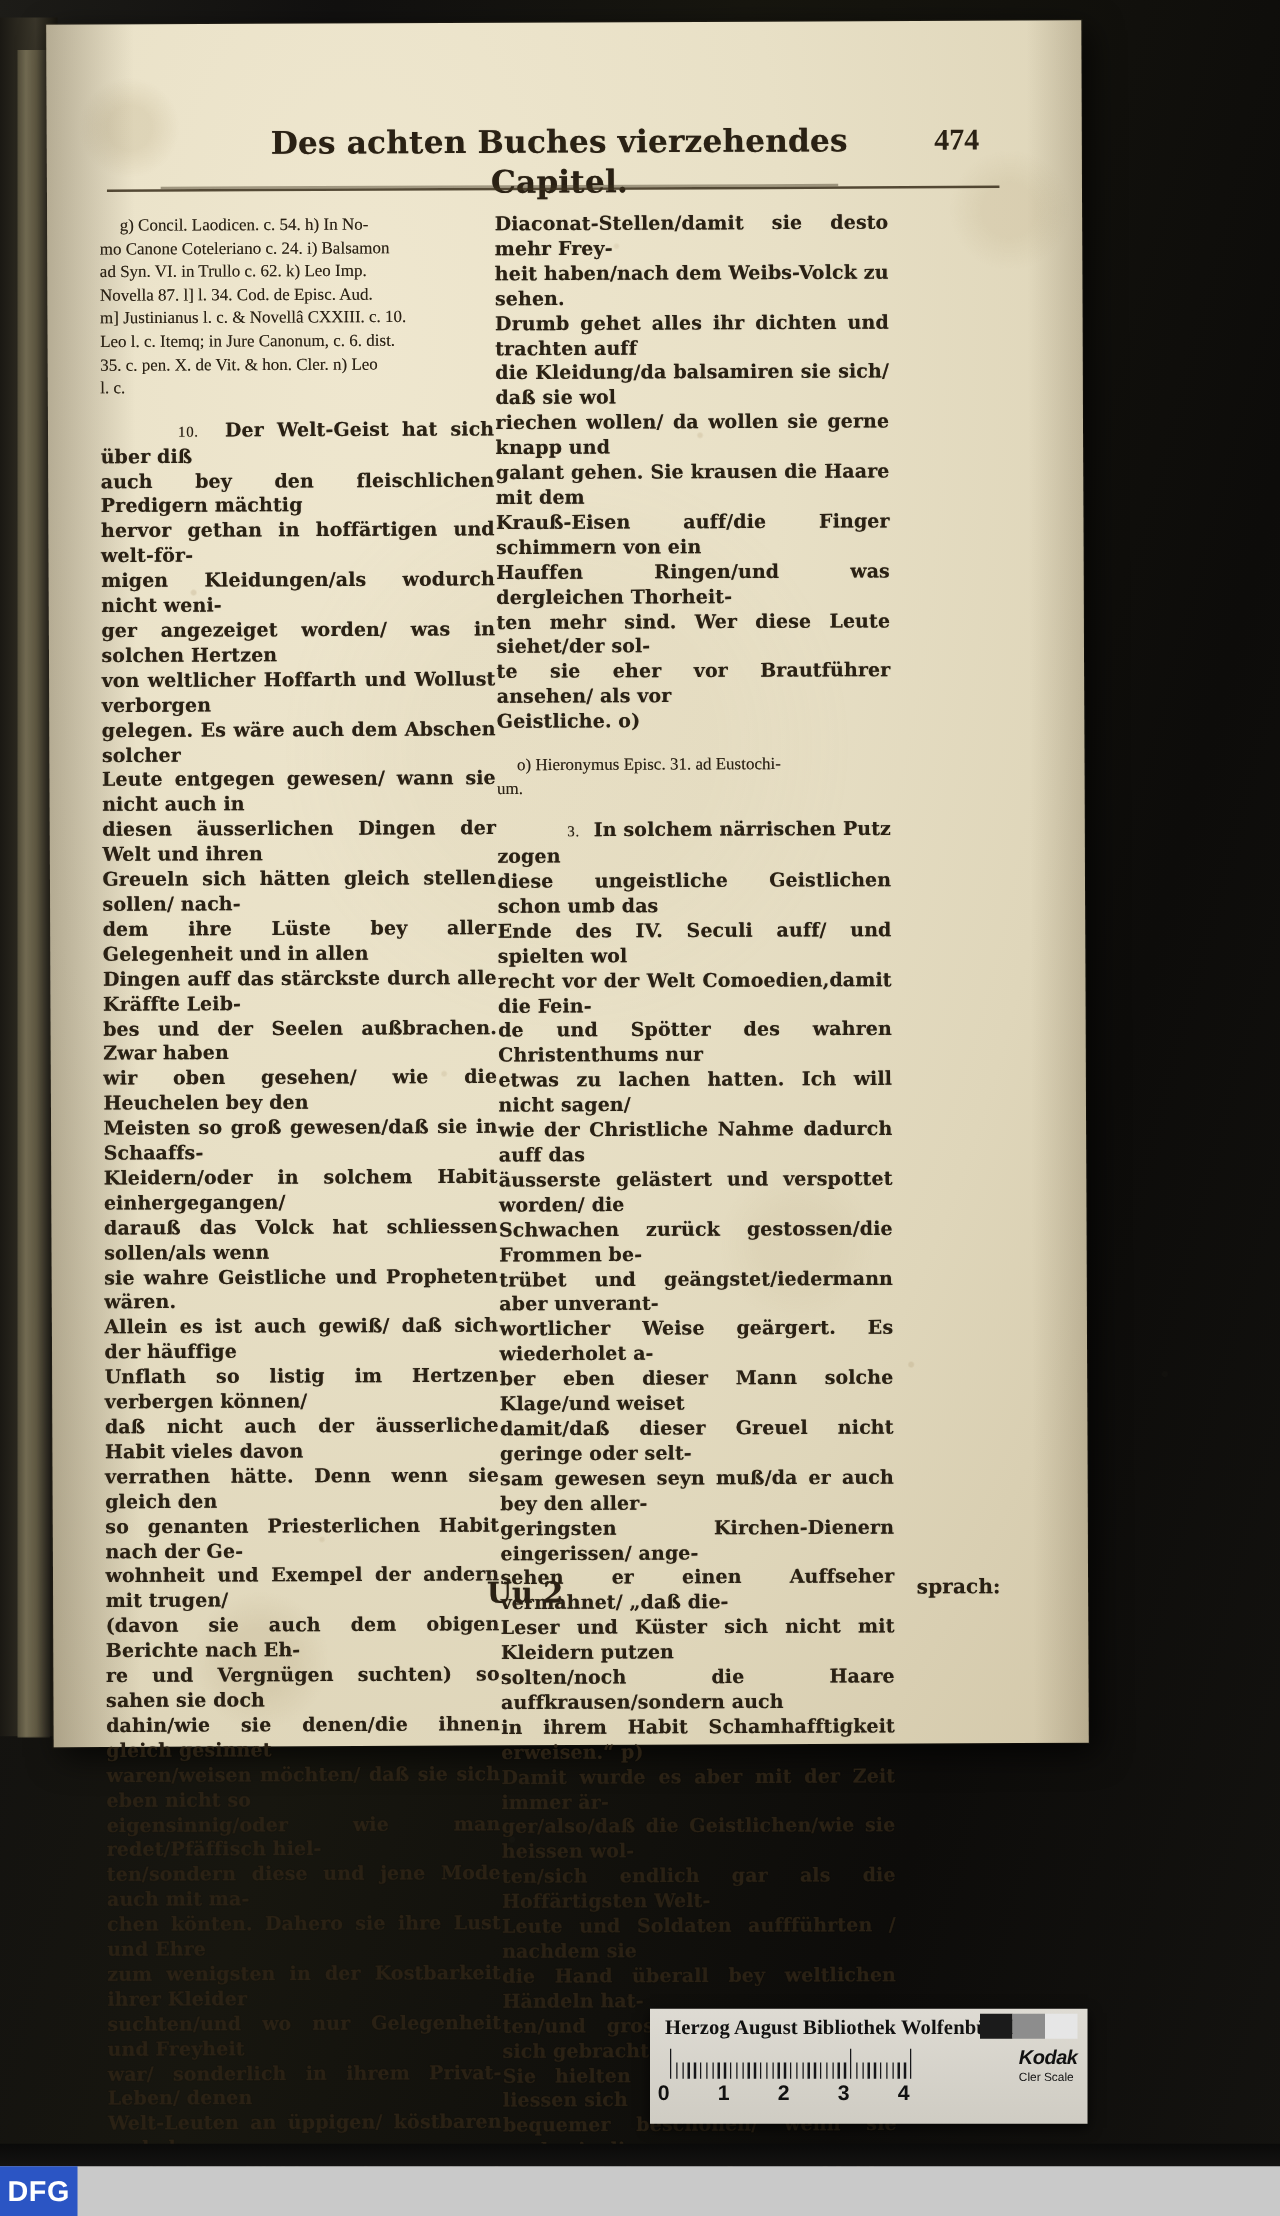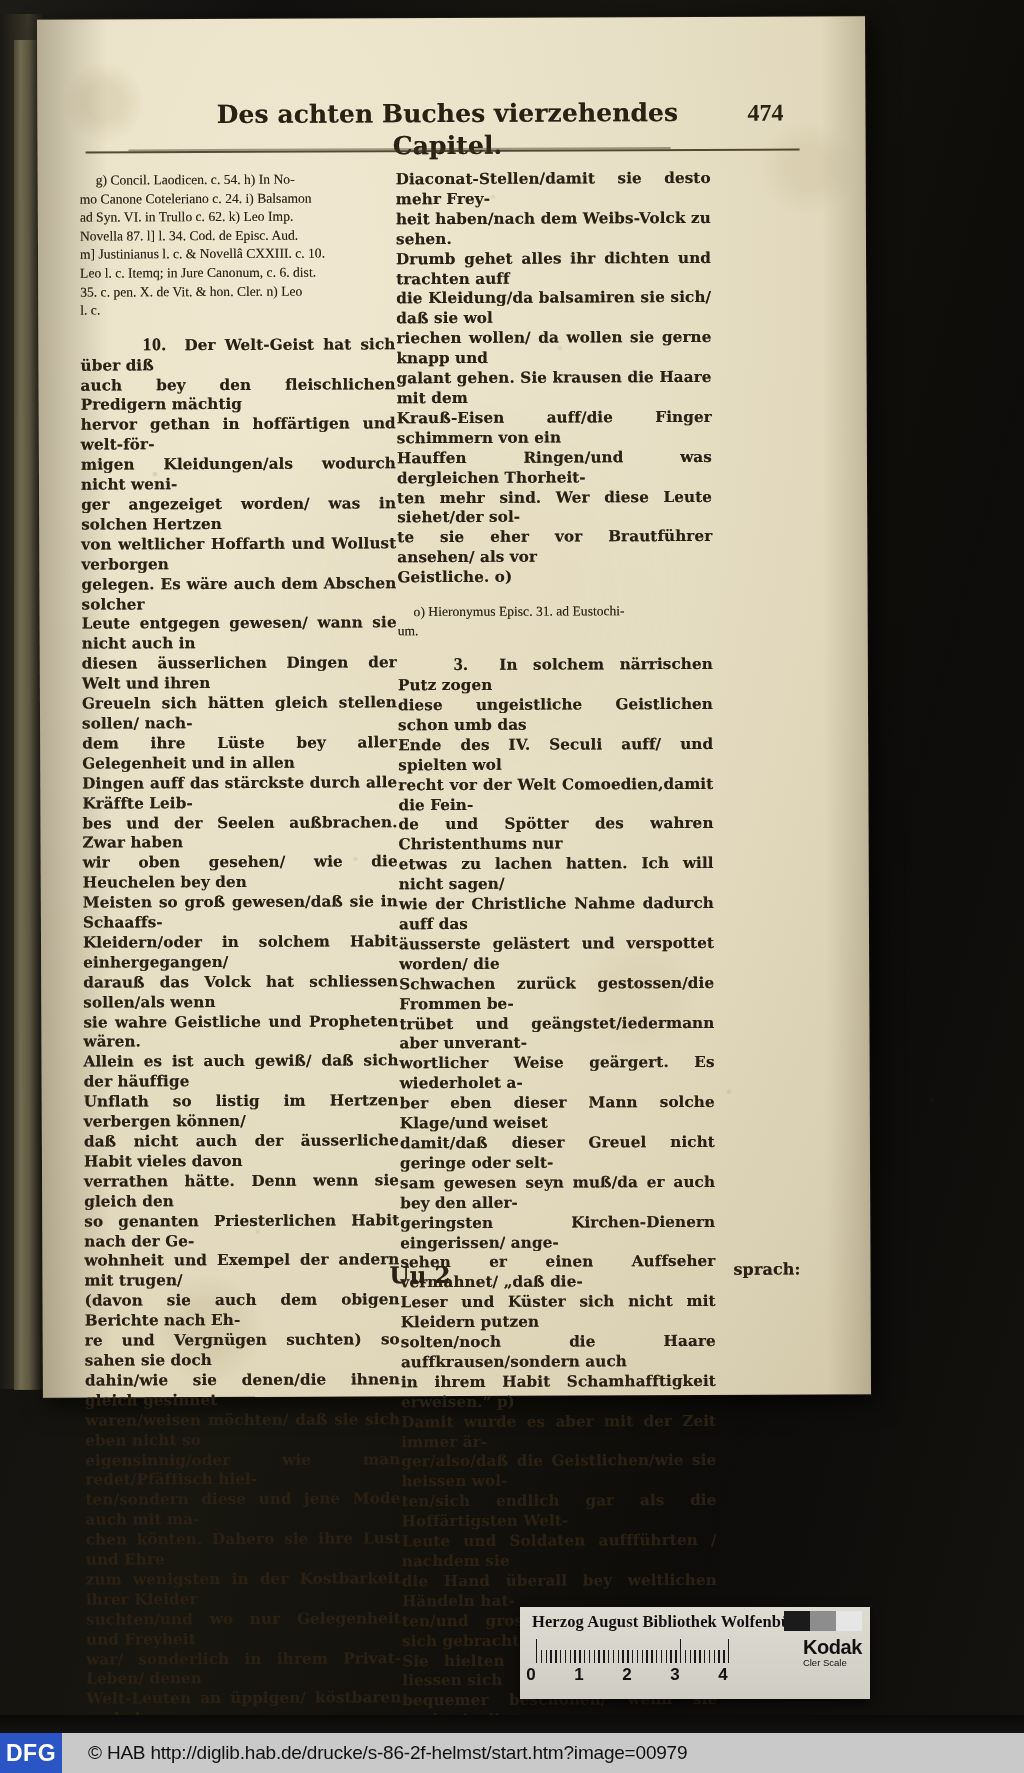--- a/index.html
+++ b/index.html
@@ -78,42 +78,42 @@
 
   
   .notes{font-size:13.6px;line-height:18.6px;text-align:justify;
     font-family:"Liberation Serif",serif;color:#2b2215;
     text-shadow:0 0 .4px rgba(43,34,21,.5);}
   .note-indent{text-indent:16px;}
 
   .body{font-size:15.2px;line-height:19.9px;text-align:justify;
     hyphens:none;}
   .para-gap{height:15px;}
-  .sec-num{font-family:"Liberation Serif",serif;font-weight:700;
-    font-size:18px;letter-spacing:.5px;}
+  .sec-num{font-family:"Liberation Serif",serif;font-weight:400;
+    font-size:12px;letter-spacing:.5px;}
 
   #footline{position:absolute;left:42px;right:66px;top:1243px;height:26px;}
   #signature{position:absolute;left:305px;top:0;font-size:23px;}
   #catchword{position:absolute;right:4px;top:0;font-size:16px;}
 
   
   #colour-target{position:absolute;left:520px;top:1607px;width:350px;height:92px;
     background:linear-gradient(180deg,#dedbd3 0%,#cfccc3 100%);
     box-shadow:0 3px 10px rgba(0,0,0,.7);}
   #target-lib{position:absolute;left:12px;top:5px;font-family:"Liberation Serif",serif;
     font-weight:700;font-size:16.5px;color:#111;letter-spacing:.1px;white-space:nowrap;}
   #ruler{position:absolute;left:10px;top:30px;width:200px;height:54px;}
   #ruler-ticks{position:absolute;left:0;top:0;width:200px;height:26px;}
   .tick{position:absolute;bottom:0;width:1.4px;background:#17171a;}
   #ruler-nums{position:absolute;left:-5px;top:26px;width:212px;height:26px;}
   .rnum{position:absolute;top:2px;font-family:"Liberation Sans",sans-serif;
     font-weight:700;font-size:17px;color:#111;transform:translateX(-50%);}
   #kodak-wrap{position:absolute;right:8px;top:30px;text-align:left;}
   #kodak-word{font-family:"Liberation Sans",sans-serif;font-weight:700;
-    font-size:20px;color:#111;letter-spacing:-.4px;line-height:20px;}
+    font-size:16px;color:#111;letter-spacing:-.4px;line-height:20px;font-style:italic;}
   #kodak-sub{font-family:"Liberation Sans",sans-serif;font-size:9.5px;color:#111;
     line-height:12px;}
   #patches{position:absolute;right:8px;top:4px;display:flex;}
   .patch{width:26px;height:20px;}
 
   #footer-bar{position:absolute;left:0;bottom:0;width:1024px;height:40px;
     background:#c9c9c9;}
   #dfg-logo{position:absolute;left:0;top:0;width:62px;height:40px;background:#2b55c4;
     display:flex;align-items:center;justify-content:center;}
   #dfg-text{font-family:"Liberation Sans",sans-serif;font-weight:700;font-size:23px;
@@ -338,14 +338,13 @@
     <div id="kodak-sub">Cler Scale</div>
   </div>
 </div>
 
 <div id="strip-above-footer"></div>
 
 <div id="footer-bar">
   <div id="dfg-logo">
     <span id="dfg-text">DFG</span>
   </div>
-  <div id="footer-url">© HAB http://diglib.hab.de/drucke/s-86-2f-helmst/start.htm?image=00979</div>
 </div>
 
 </body></html>

